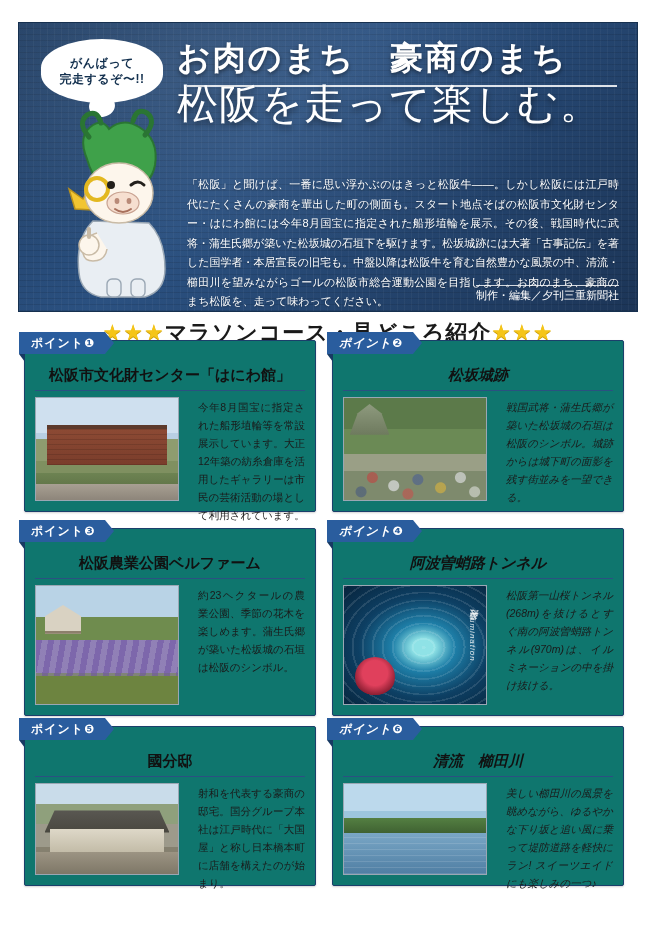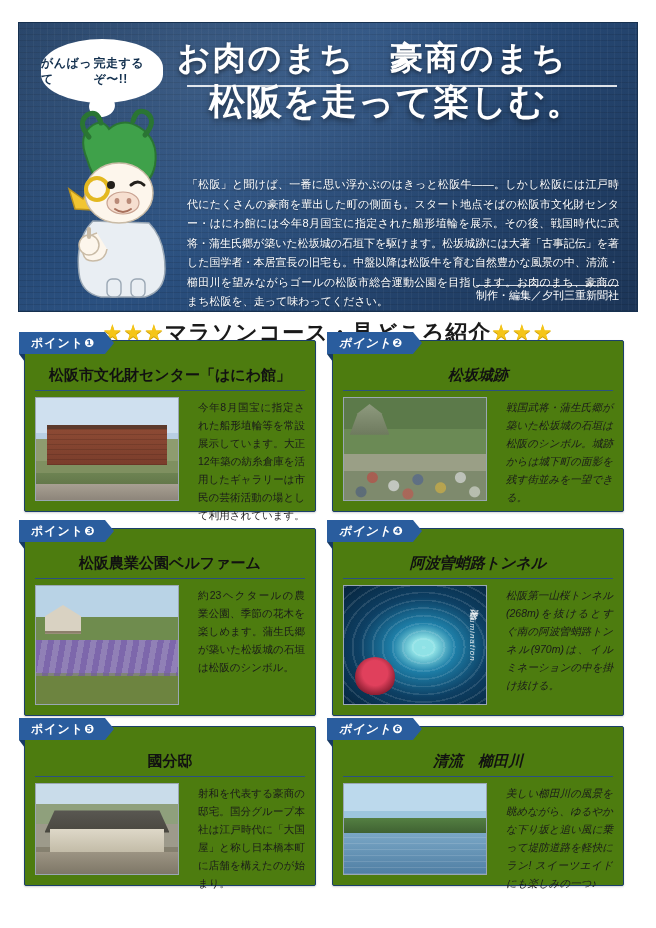--- a/index.html
+++ b/index.html
@@ -47,21 +47,21 @@
     position: absolute;
     left: 48px; bottom: -14px;
     width: 26px; height: 22px;
     background: #ffffff;
     border-radius: 50%;
     transform: rotate(-10deg);
   }
   .bubble-text {
     position: absolute;
     inset: 0;
-    display: flex; flex-direction: row;
+    display: flex; flex-direction: column;
     align-items: center; justify-content: center;
     color: #14314f;
     font-size: 12px; font-weight: bold;
     line-height: 1.35;
     letter-spacing: 0.5px;
     z-index: 2;
   }
 
   
   .mascot {
@@ -84,29 +84,28 @@
     font-size: 33px;
     font-weight: bold;
     color: #ffffff;
     letter-spacing: 2px;
     line-height: 1.25;
     text-shadow: 0 2px 4px rgba(0,0,0,0.45);
     white-space: nowrap;
   }
   .hero-line2 {
     font-family: "DejaVu Sans", "Liberation Sans", sans-serif;
-    font-size: 36px;
-    font-weight: bold;
+    font-size: 41px;
+    font-weight: normal;
     color: #ffffff;
     letter-spacing: 1px;
     line-height: 1.2;
     margin-top: 2px;
     text-shadow: 0 3px 6px rgba(0,0,0,0.5);
     white-space: nowrap;
-    margin-left: 32px;
   }
   .hero-rule {
     position: absolute;
     left: 168px; top: 62px;
     width: 430px; height: 2px;
     background: rgba(255,255,255,0.85);
     z-index: 3;
   }
 
   
@@ -147,21 +146,21 @@
   .section-head .star {
     color: #f5c518;
     font-size: 22px;
     text-shadow: 0 1px 0 #c99a00;
   }
 
   
   .card {
     position: absolute;
     width: 292px;
-    background: #4d7c0f;
+    background: #0f766e;
     border: 1px solid #1b3f6b;
     border-radius: 2px;
     box-shadow: 0 1px 2px rgba(0,0,0,0.18);
   }
   .card-r1 { top: 340px; height: 172px; }
   .card-r2 { top: 528px; height: 188px; }
   .card-r3 { top: 726px; height: 160px; }
   .card-left { left: 24px; }
   .card-right { left: 332px; font-style: italic; }
 

